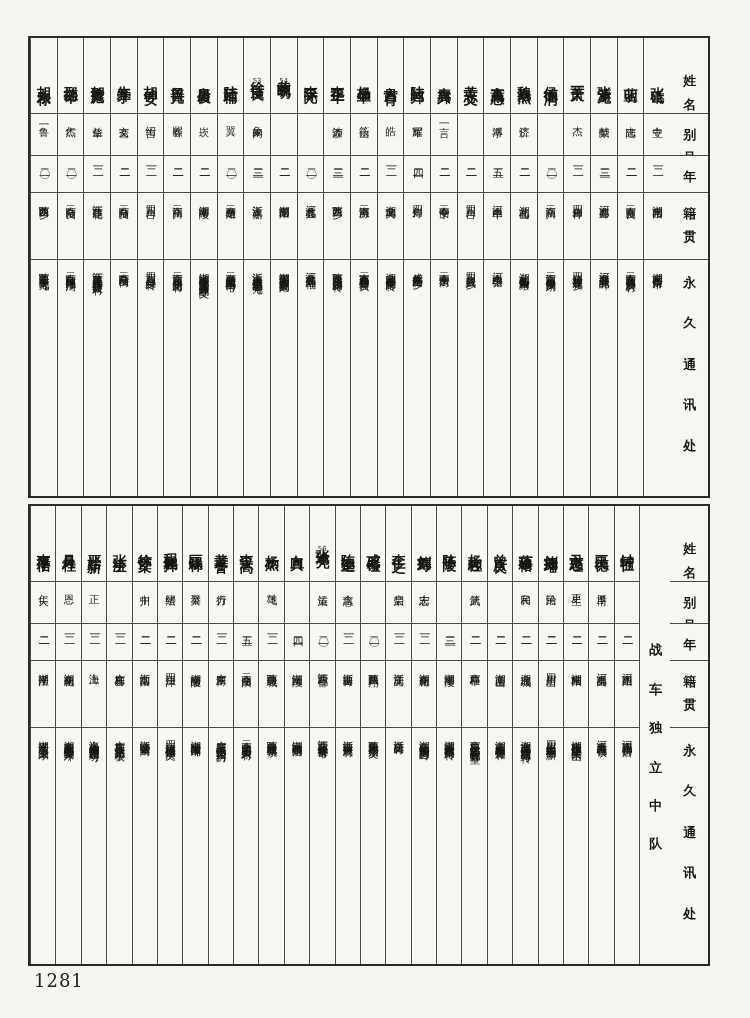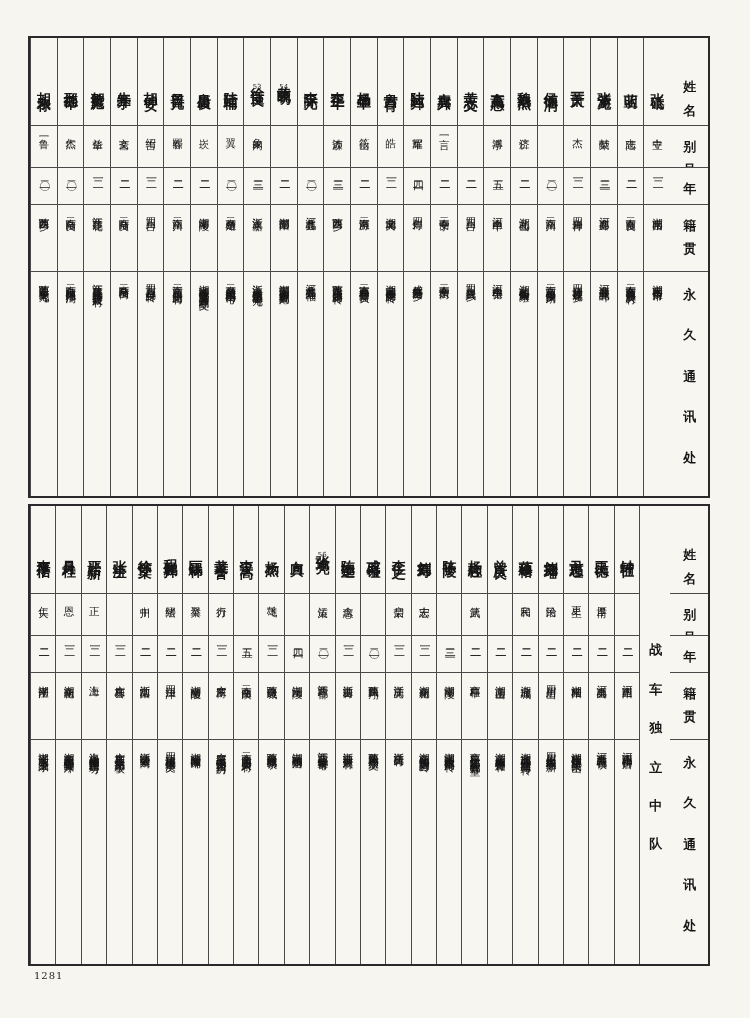--- a/index.html
+++ b/index.html
@@ -22,21 +22,21 @@
     border-left:1px solid #4a4a4a;min-width:0;
   }
   .col:first-child{border-left:none;} 
   .header-col{flex:0 0 38px;}
   .unit-col{flex:0 0 30px;}
   .cell{
     display:flex;justify-content:center;align-items:flex-start;
     border-bottom:1px solid #4a4a4a;box-sizing:border-box;
     overflow:hidden;padding-top:4px;
   }
-  .name-cell{height:88px;flex-direction:column;align-items:center;}
+  .name-cell{height:76px;flex-direction:column;align-items:center;}
   .alias-cell{height:42px;}
   .age-cell{height:37px;}
   .native-cell{height:67px;}
   .address-cell{flex:1 1 auto;border-bottom:none;}
   .vtext{
     writing-mode:vertical-rl;text-orientation:upright;
     line-height:1.12;letter-spacing:1px;
   }
   .name-cell .vtext{font-size:14px;font-weight:700;letter-spacing:2px;}
   .alias-cell .vtext{font-size:10.5px;}
@@ -49,21 +49,21 @@
   .header-col .vtext{font-size:13px;font-weight:700;letter-spacing:4px;}
   .header-col .address-cell .vtext{letter-spacing:13px;font-size:13px;}
   
   .unit-cell{
     height:100%;display:flex;align-items:center;justify-content:center;
     box-sizing:border-box;
   }
   .unit-cell .vtext{font-size:13px;font-weight:700;letter-spacing:12px;}
   .page-number{
     position:absolute;left:34px;top:970px;
-    font-family:"DejaVu Serif",serif;font-size:10px;color:#222;
+    font-family:"DejaVu Serif",serif;font-size:18px;color:#222;
     letter-spacing:1px;
   }
 </style>
 </head>
 <body>
 
 <div id="table-top" class="roster-table">
   <div class="col header-col">
     <div class="cell name-cell">
       <span class="vtext">姓 名</span>

